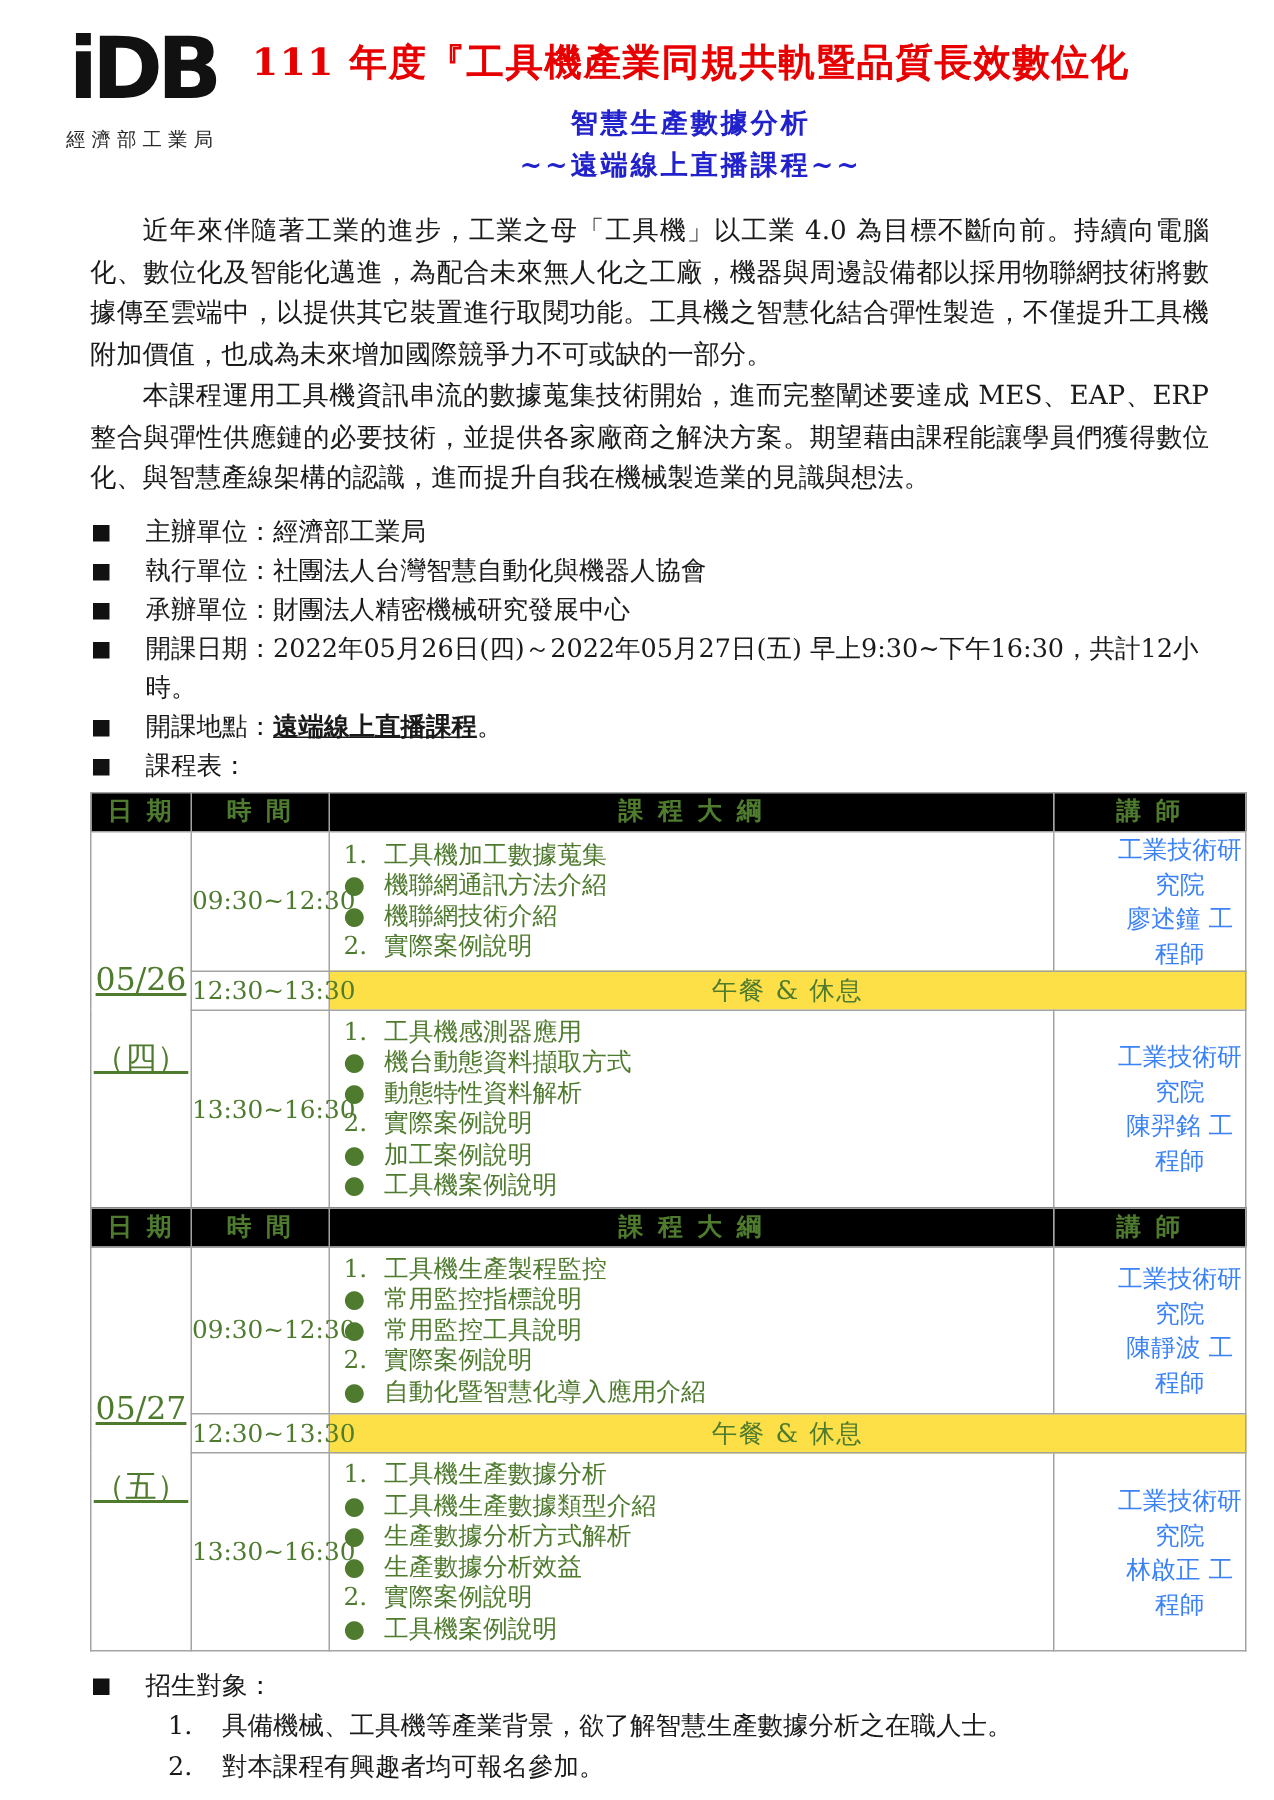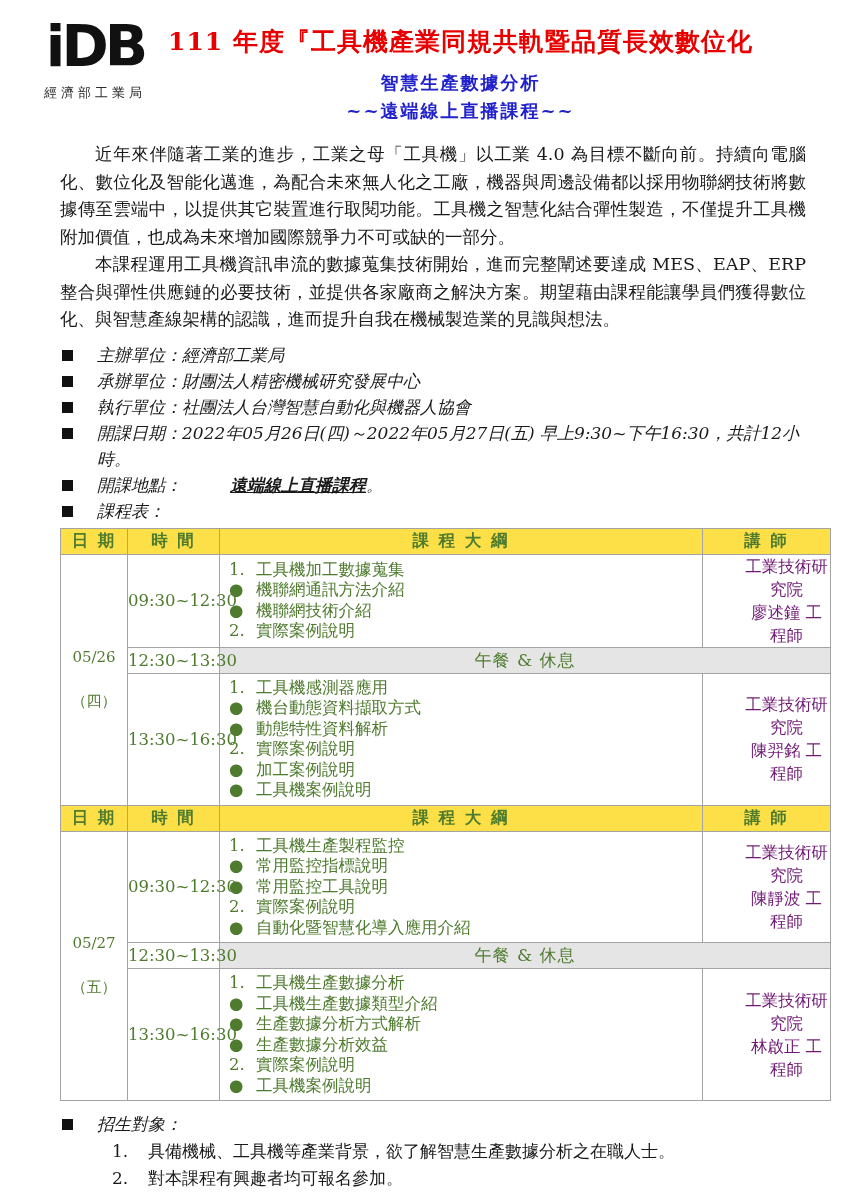--- a/index.html
+++ b/index.html
@@ -31,47 +31,47 @@
     color:#e80000; font-weight:bold; font-size:25px; line-height:31px; letter-spacing:1px;
   }
   .title-blue { margin-top:12px; color:#2222cc; font-weight:bold; font-size:18px; line-height:28px; letter-spacing:2px; }
   
   .body-text { margin:16px 31px 0 48px; }
   .para {
     font-size:17.5px; line-height:27.5px; text-align:justify; text-indent:2em;
   }
   
   .info-list { margin:8px 31px 0 50px; }
-  .info-item { display:flex; align-items:flex-start; line-height:26px; font-size:17px;font-style:italic; }
+  .info-item { display:flex; align-items:flex-start; line-height:26px; font-size:17px; }
   .sq {
     flex:0 0 auto; width:11px; height:11px; background:#111; margin:8px 24px 0 0;
   }
-  .ul-bold { font-weight:bold; text-decoration:underline;margin-left:48px; }
+  .ul-bold { font-weight:bold; text-decoration:underline; }
   
   table.schedule {
     width:770px; margin:4px 31px 0 48px;
     border-collapse:collapse; table-layout:fixed;
   }
   table.schedule.second { margin-top:-1px; }
   .schedule td, .schedule th { border:1px solid #a3a3a3; vertical-align:middle; }
   .col-date { width:67px; } .col-time { width:92px; } .col-outline { width:483px; } .col-lect { width:128px; }
   .th-cell {
-    background:#fde047; color:#4f7b2f; font-weight:bold;
+    background:#000000; color:#4f7b2f; font-weight:bold;
     font-size:16.5px; height:26px; text-align:center; letter-spacing:2px;
   }
-  .date-cell { color:#4f7b2f; font-size:15px; text-align:center; }
+  .date-cell { color:#4f7b2f; font-size:21px; text-align:center;text-decoration:underline; }
   .date-cell .d1 { display:block; margin-bottom:26px; }
   .time-cell { color:#4f7b2f; font-size:16.5px; text-align:center; }
   .outline-cell { padding:4px 2px; }
   .o-item { display:flex; color:#4f7b2f; font-size:16.5px; line-height:20.5px; }
   .o-item .m { flex:0 0 34px; padding-left:7px; }
   .o-item .t { flex:1 1 auto; }
-  .lect-cell { color:#701a75; font-size:16.5px; text-align:center; line-height:23px;padding-left:40px; }
+  .lect-cell { color:#3b82f6; font-size:16.5px; text-align:center; line-height:23px;padding-left:40px; }
   .lunch-time { height:26px; }
-  .lunch-cell { background:#e5e5e5; color:#4f7b2f; font-size:17px; text-align:center; letter-spacing:1px; }
+  .lunch-cell { background:#fde047; color:#4f7b2f; font-size:17px; text-align:center; letter-spacing:1px; }
   
   .bottom-list { margin:10px 31px 0 50px; }
   .bottom-list .info-item { line-height:27px; }
   .num-item { display:flex; margin-left:50px; line-height:27px; font-size:17px; }
   .num-item .n { flex:0 0 36px; }
 </style>
 </head>
 <body>
 
 <div class="page">
@@ -96,25 +96,25 @@
     <p class="para">本課程運用工具機資訊串流的數據蒐集技術開始，進而完整闡述要達成 MES、EAP、ERP 整合與彈性供應鏈的必要技術，並提供各家廠商之解決方案。期望藉由課程能讓學員們獲得數位化、與智慧產線架構的認識，進而提升自我在機械製造業的見識與想法。</p>
   </div>
 
   <div class="info-list">
     <div class="info-item">
       <span class="sq"></span>
       <span>主辦單位：經濟部工業局</span>
     </div>
     <div class="info-item">
       <span class="sq"></span>
+      <span>執行單位：社團法人台灣智慧自動化與機器人協會</span>
+    </div>
+    <div class="info-item">
+      <span class="sq"></span>
       <span>承辦單位：財團法人精密機械研究發展中心</span>
-    </div>
-    <div class="info-item">
-      <span class="sq"></span>
-      <span>執行單位：社團法人台灣智慧自動化與機器人協會</span>
     </div>
     <div class="info-item">
       <span class="sq"></span>
       <span>開課日期：2022年05月26日(四)～2022年05月27日(五) 早上9:30~下午16:30，共計12小時。</span>
     </div>
     <div class="info-item">
       <span class="sq"></span>
       <span><span>開課地點：</span><span class="ul-bold">遠端線上直播課程</span><span>。</span></span>
     </div>
     <div class="info-item">

